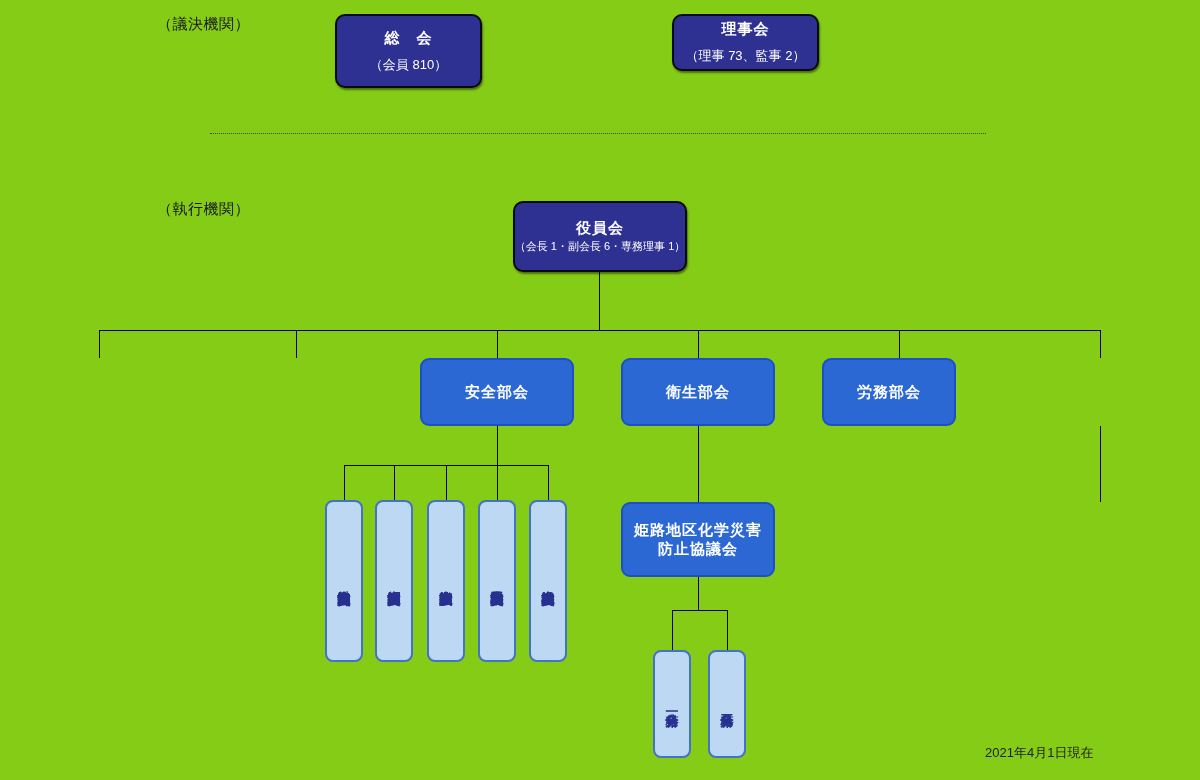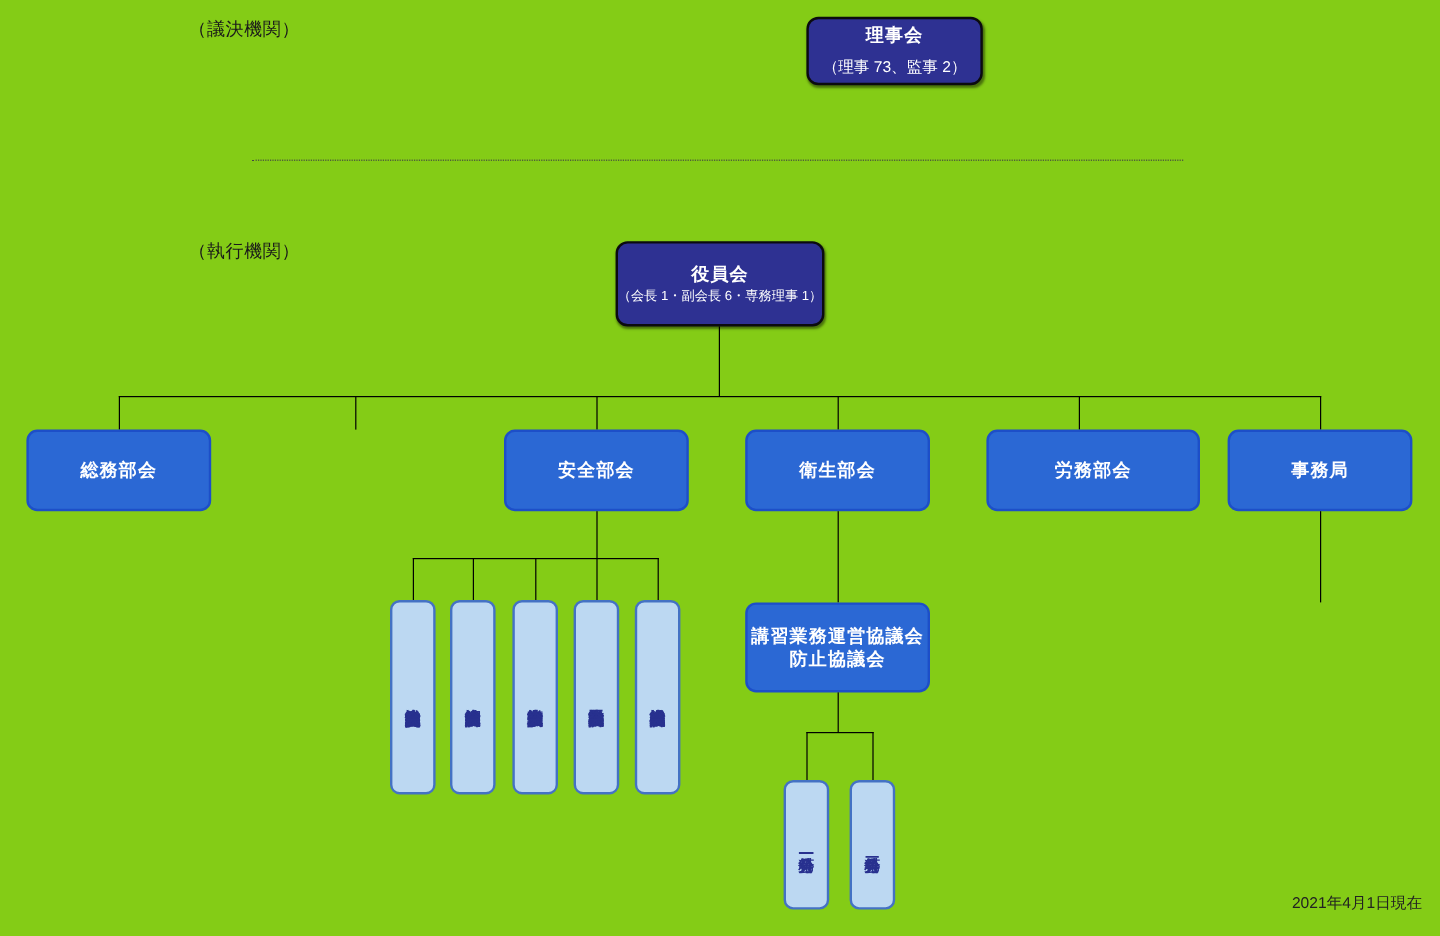--- a/index.html
+++ b/index.html
@@ -32,31 +32,35 @@
   }
   .vtext{
     writing-mode:vertical-rl;text-orientation:upright;
     font-size:13px;font-weight:bold;line-height:1;letter-spacing:0px;
   }
   .hline,.vline{position:absolute;background:#000000;}
   .hline{height:1px;}
   .vline{width:1px;}
   .dotline{position:absolute;height:0;border-top:1px dotted #444444;}
   .footer-date{
-    position:absolute;font-size:13px;color:#222222;text-align:right;white-space:nowrap;
+    position:absolute;font-size:13px;color:#222222;white-space:nowrap;
   }
 </style>
 </head>
 <body>
 
 <div class="canvas">
 
   <div class="section-label" style="left:157px;top:15px">（議決機関）</div>
   <div class="section-label" style="left:157px;top:200px">（執行機関）</div>
 
+  <div class="node navy" style="left:335px;top:14px;width:147px;height:74px">
+    <div class="node-title">総　会</div>
+    <div class="node-sub">（会員 810）</div>
+  </div>
   <div class="node navy" style="left:672px;top:14px;width:147px;height:57px">
     <div class="node-title">理事会</div>
     <div class="node-sub">（理事 73、監事 2）</div>
   </div>
 
   <div class="dotline" style="left:210px;top:133px;width:776px"></div>
 
   <div class="node navy officers" style="left:513px;top:201px;width:174px;height:71px">
     <div class="node-title">役員会</div>
     <div class="node-sub">（会長 1・副会長 6・専務理事 1）</div>
@@ -64,34 +68,28 @@
 
   <div class="vline" style="left:599px;top:272px;height:58px"></div>
   <div class="hline" style="left:99px;top:330px;width:1002px"></div>
   <div class="vline" style="left:99px;top:330px;height:28px"></div>
   <div class="vline" style="left:296px;top:330px;height:28px"></div>
   <div class="vline" style="left:497px;top:330px;height:28px"></div>
   <div class="vline" style="left:698px;top:330px;height:28px"></div>
   <div class="vline" style="left:899px;top:330px;height:28px"></div>
   <div class="vline" style="left:1100px;top:330px;height:28px"></div>
 
-  <div class="node blue" style="left:22px;top:358px;width:154px;height:68px">
-    <div class="node-label">総務部会</div>
-  </div>
   <div class="node blue" style="left:420px;top:358px;width:154px;height:68px">
     <div class="node-label">安全部会</div>
   </div>
   <div class="node blue" style="left:621px;top:358px;width:154px;height:68px">
     <div class="node-label">衛生部会</div>
   </div>
-  <div class="node blue" style="left:822px;top:358px;width:178px;height:68px">
+  <div class="node blue" style="left:822px;top:358px;width:134px;height:68px">
     <div class="node-label">労務部会</div>
-  </div>
-  <div class="node blue" style="left:1023px;top:358px;width:154px;height:68px">
-    <div class="node-label">事務局</div>
   </div>
 
   <div class="vline" style="left:497px;top:426px;height:39px"></div>
   <div class="hline" style="left:344px;top:465px;width:205px"></div>
   <div class="vline" style="left:344px;top:465px;height:35px"></div>
   <div class="vline" style="left:394px;top:465px;height:35px"></div>
   <div class="vline" style="left:446px;top:465px;height:35px"></div>
   <div class="vline" style="left:497px;top:465px;height:35px"></div>
   <div class="vline" style="left:548px;top:465px;height:35px"></div>
 
@@ -107,21 +105,21 @@
   <div class="node lightblue" style="left:478px;top:500px;width:38px;height:162px">
     <div class="vtext">食料品工業災害防止協議会</div>
   </div>
   <div class="node lightblue" style="left:529px;top:500px;width:38px;height:162px">
     <div class="vtext">機械災害防止協議会</div>
   </div>
 
   <div class="vline" style="left:698px;top:426px;height:76px"></div>
 
   <div class="node blue" style="left:621px;top:502px;width:154px;height:75px">
-    <span class="node-line">講習業務運営協議会</span>
+    <span class="node-line">姫路地区化学災害</span>
     <span class="node-line">防止協議会</span>
   </div>
 
   <div class="vline" style="left:698px;top:577px;height:33px"></div>
   <div class="hline" style="left:672px;top:610px;width:56px"></div>
   <div class="vline" style="left:672px;top:610px;height:40px"></div>
   <div class="vline" style="left:727px;top:610px;height:40px"></div>
 
   <div class="node lightblue" style="left:653px;top:650px;width:38px;height:108px">
     <div class="vtext">第一分科会</div>

